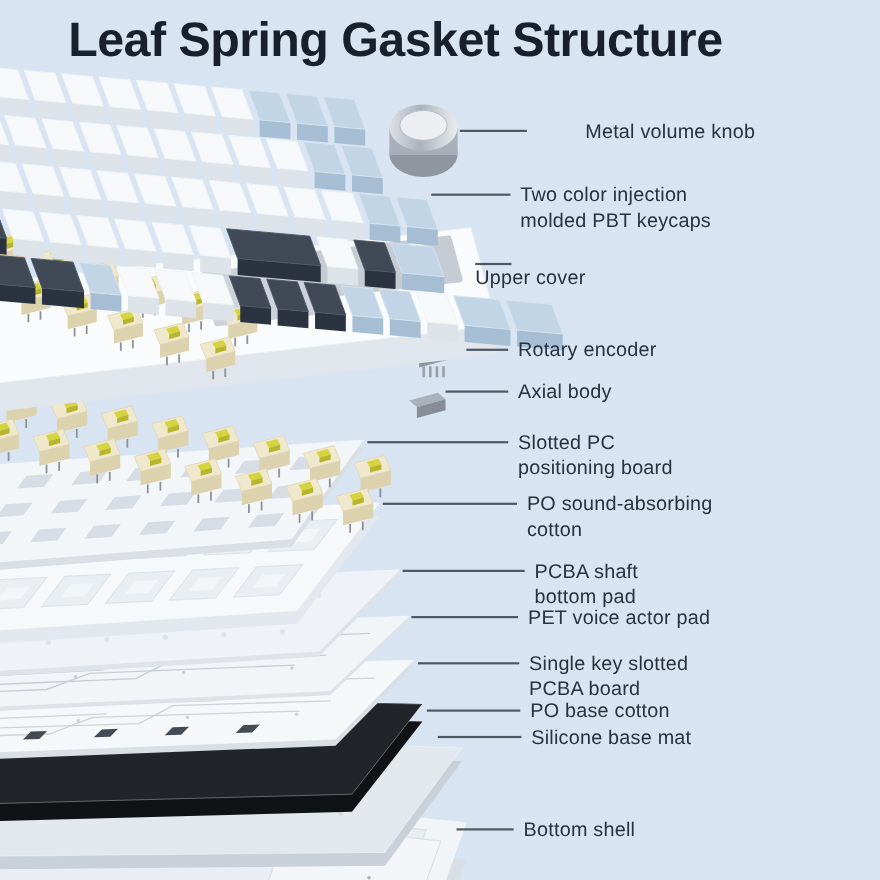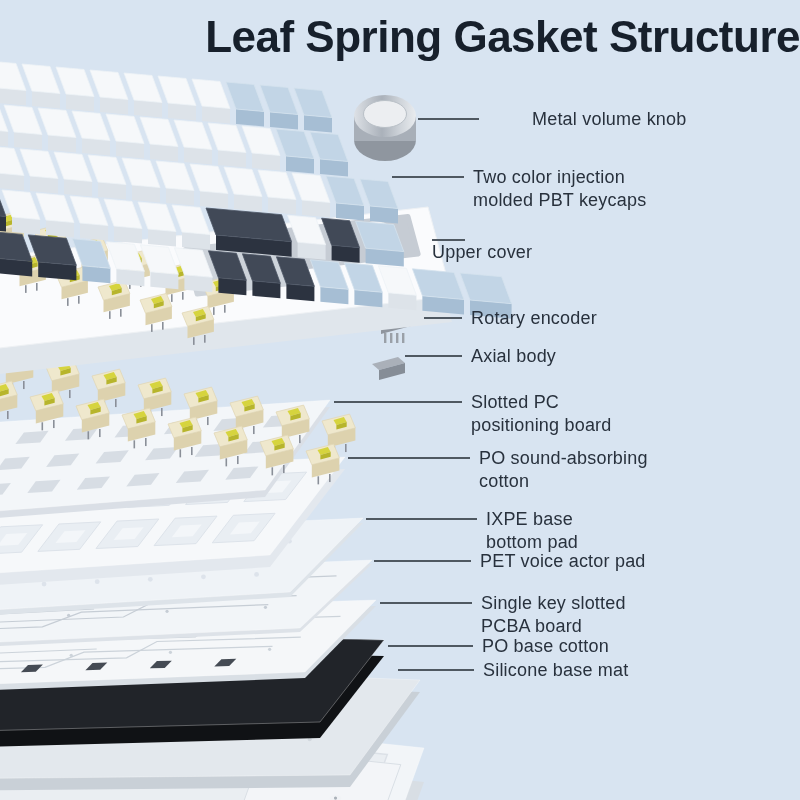--- a/index.html
+++ b/index.html
@@ -5,21 +5,21 @@
   html,body{margin:0;padding:0;}
   body{
     width:800px;height:800px;overflow:hidden;
     background:#d8e4f1;
     font-family:"Liberation Sans","DejaVu Sans",sans-serif;
     position:relative;
   }
   #stage{position:absolute;inset:0;width:800px;height:800px;}
   #page-title{
     position:absolute;top:12px;left:0;right:0;margin:0;
-    text-align:right;padding-left:62px;
+    text-align:left;padding-left:62px;
     font-size:44px;font-weight:700;letter-spacing:-0.5px;
     color:#17202c;white-space:nowrap;
   }
   #illo{position:absolute;top:0;left:0;}
   #callouts{position:absolute;inset:0;}
   .callout{position:absolute;display:flex;align-items:flex-start;}
   .leader{height:2px;background:#4f5861;flex:none;margin-top:10px;margin-right:9px;}
   .callout-text{
     font-size:18px;line-height:23px;color:#28313d;
     white-space:pre-line;letter-spacing:0.2px;
@@ -722,34 +722,38 @@
         <span class="callout-text">Slotted PC
 positioning board</span>
       </div>
       <div class="callout" style="top: 447px; left: 348px;">
         <span class="leader" style="width: 122px;"></span>
         <span class="callout-text">PO sound-absorbing
 cotton</span>
       </div>
       <div class="callout" style="top: 508px; left: 366px;">
         <span class="leader" style="width: 111px;"></span>
-        <span class="callout-text">IXPE base
+        <span class="callout-text">PCBA shaft
 bottom pad</span>
       </div>
       <div class="callout" style="top: 550px; left: 374px;">
         <span class="leader" style="width: 97px;"></span>
         <span class="callout-text">PET voice actor pad</span>
       </div>
       <div class="callout" style="top: 592px; left: 380px;">
         <span class="leader" style="width: 92px;"></span>
         <span class="callout-text">Single key slotted
 PCBA board</span>
       </div>
       <div class="callout" style="top: 635px; left: 388px;">
         <span class="leader" style="width: 85px;"></span>
         <span class="callout-text">PO base cotton</span>
       </div>
       <div class="callout" style="top: 659px; left: 398px;">
         <span class="leader" style="width: 76px;"></span>
         <span class="callout-text">Silicone base mat</span>
       </div>
+      <div class="callout" style="top: 743px; left: 415px;">
+        <span class="leader" style="width: 52px;"></span>
+        <span class="callout-text">Bottom shell</span>
+      </div>
     </div>
 </div>
 
 </body></html>

